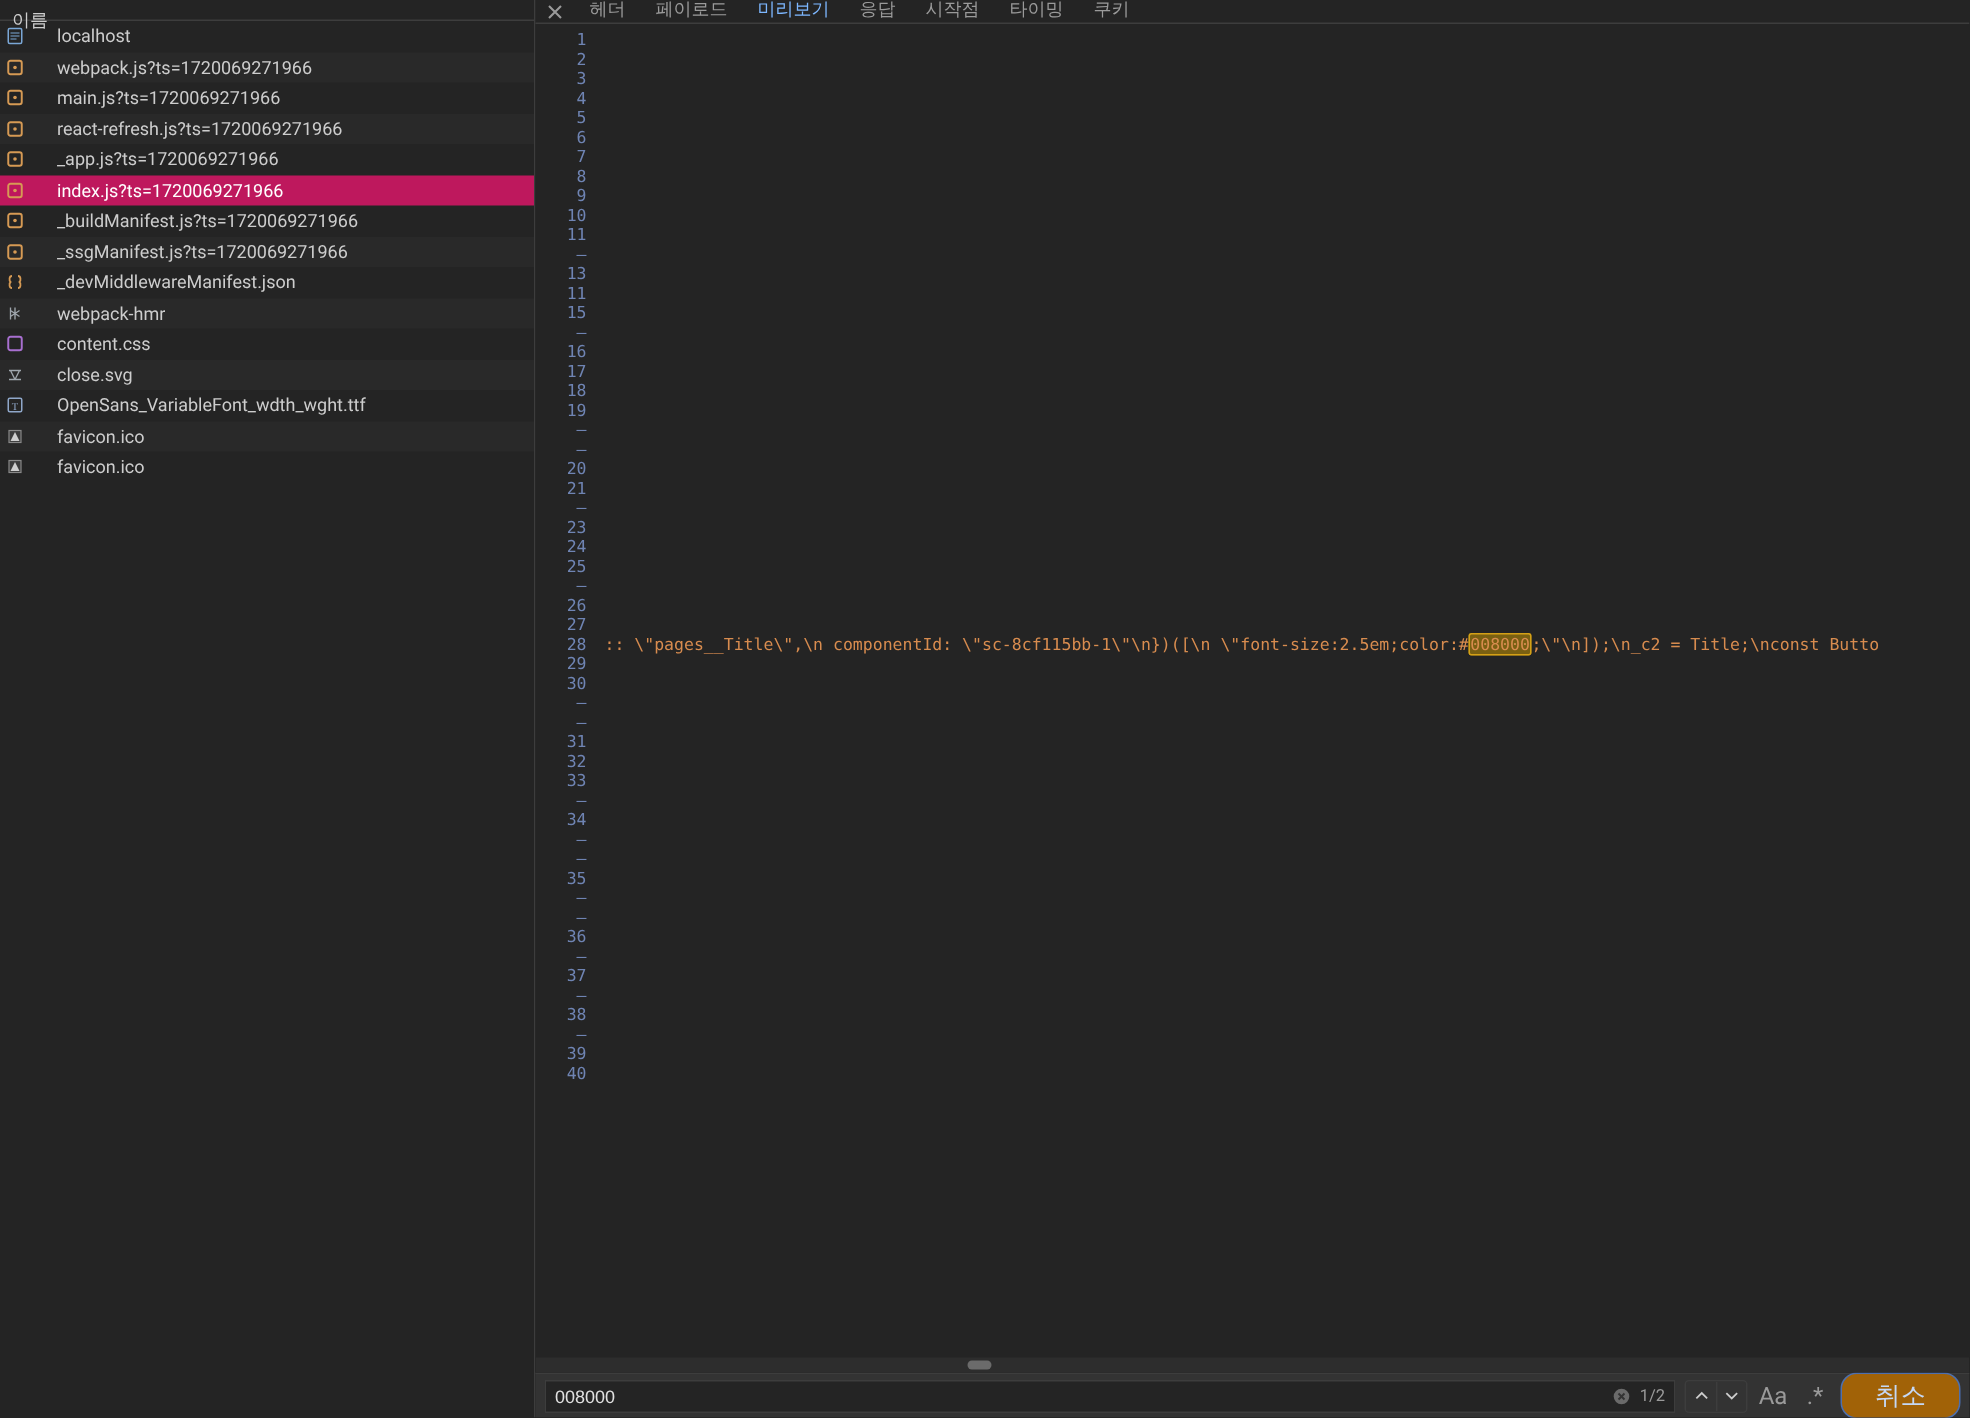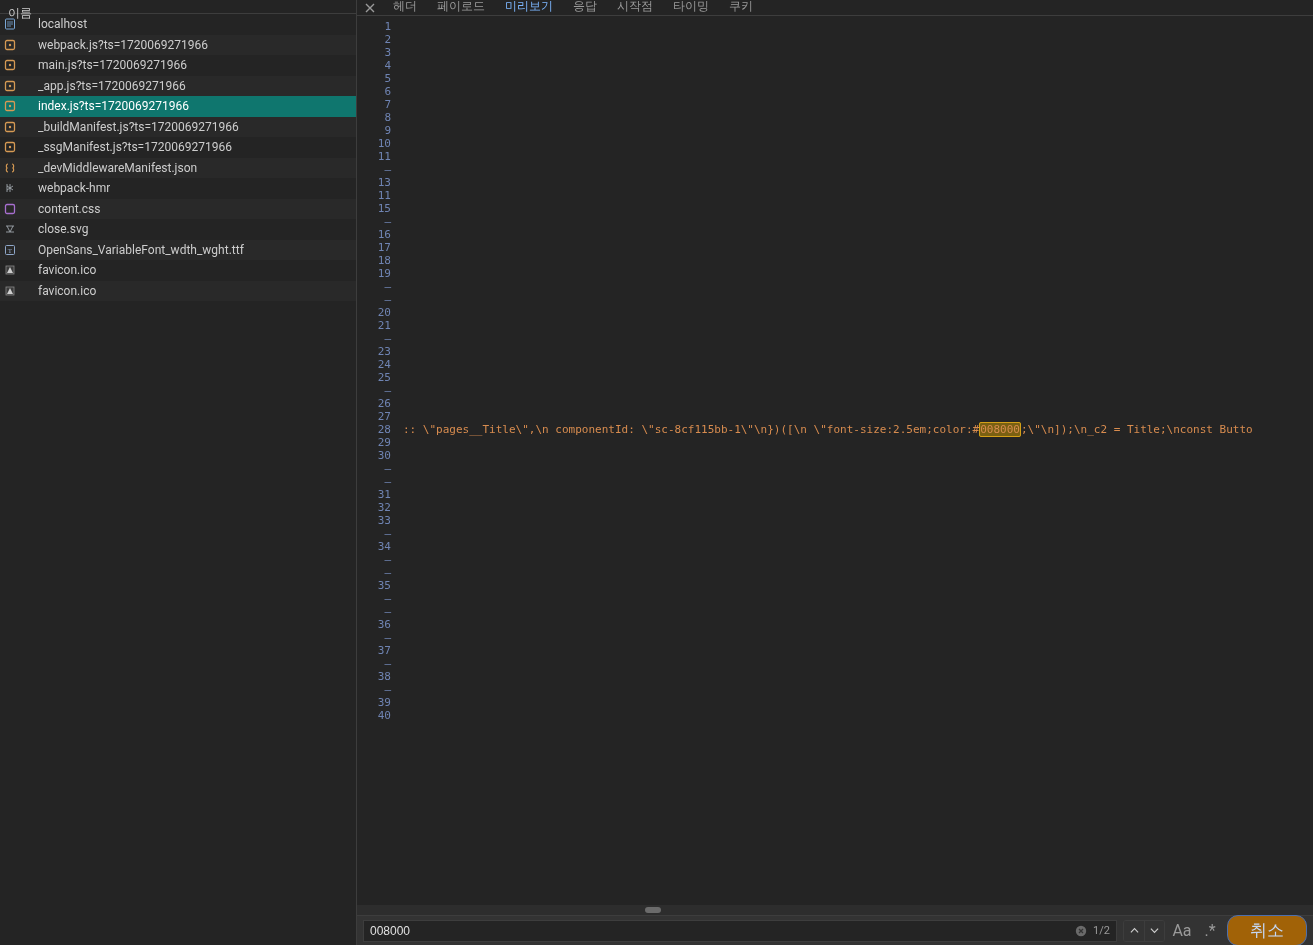--- a/index.html
+++ b/index.html
@@ -29,21 +29,21 @@
 .request-list { flex: 1; overflow-y: auto; }
 .request-row {
   height: 20.5px;
   display: flex;
   align-items: center;
   padding: 0 4px;
   gap: 22px;
   cursor: pointer;
 }
 .request-row:nth-child(even) { background: #292929; }
-.request-row.selected { background: #0f766e; color: #fff; }
+.request-row.selected { background: #be185d; color: #fff; }
 .req-icon {
   width: 12px; height: 12px;
   flex-shrink: 0;
   display: inline-flex;
   justify-content: center;
   align-items: center;
 }
 .req-name {
   white-space: nowrap;
   overflow: hidden;
@@ -229,20 +229,29 @@
         <span class="req-name">webpack.js?ts=1720069271966</span>
       </div>
       <div class="request-row">
         <span class="req-icon">
           <svg width="12" height="12">
             <rect x="1.5" y="1.5" width="9" height="9" rx="1.5" fill="none" stroke="#d69a54" stroke-width="1.3"></rect>
             <circle cx="6" cy="6" r="1.2" fill="#d69a54"></circle>
           </svg>
         </span>
         <span class="req-name">main.js?ts=1720069271966</span>
+      </div>
+      <div class="request-row">
+        <span class="req-icon">
+          <svg width="12" height="12">
+            <rect x="1.5" y="1.5" width="9" height="9" rx="1.5" fill="none" stroke="#d69a54" stroke-width="1.3"></rect>
+            <circle cx="6" cy="6" r="1.2" fill="#d69a54"></circle>
+          </svg>
+        </span>
+        <span class="req-name">react-refresh.js?ts=1720069271966</span>
       </div>
       <div class="request-row">
         <span class="req-icon">
           <svg width="12" height="12">
             <rect x="1.5" y="1.5" width="9" height="9" rx="1.5" fill="none" stroke="#d69a54" stroke-width="1.3"></rect>
             <circle cx="6" cy="6" r="1.2" fill="#d69a54"></circle>
           </svg>
         </span>
         <span class="req-name">_app.js?ts=1720069271966</span>
       </div>

